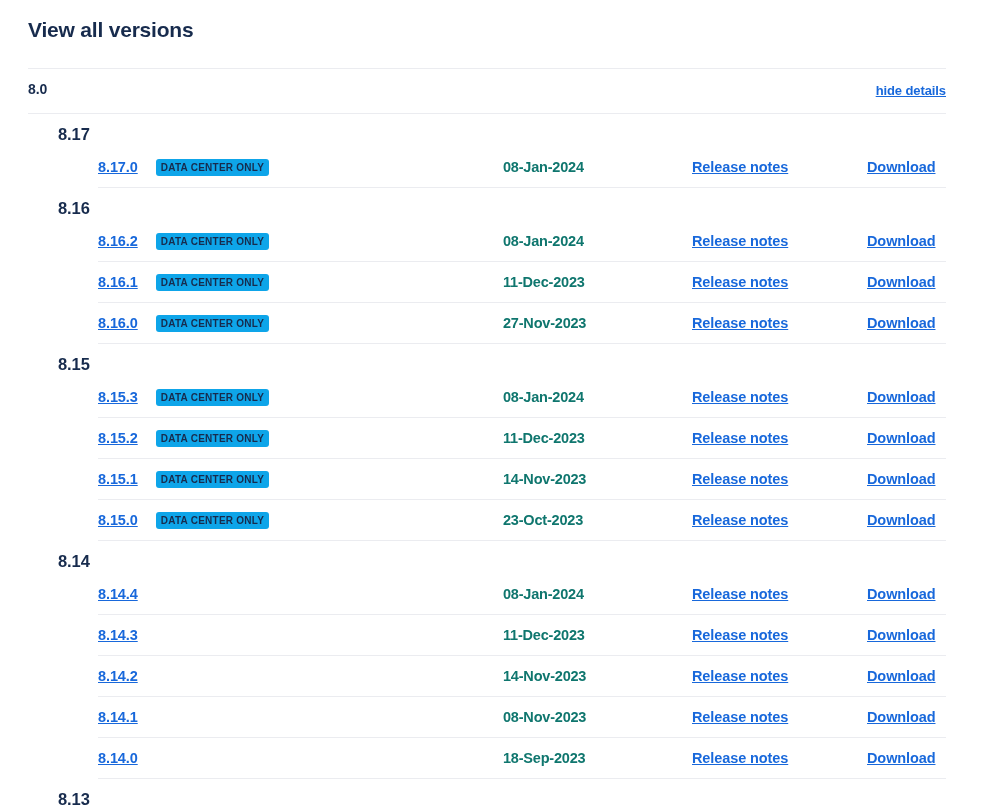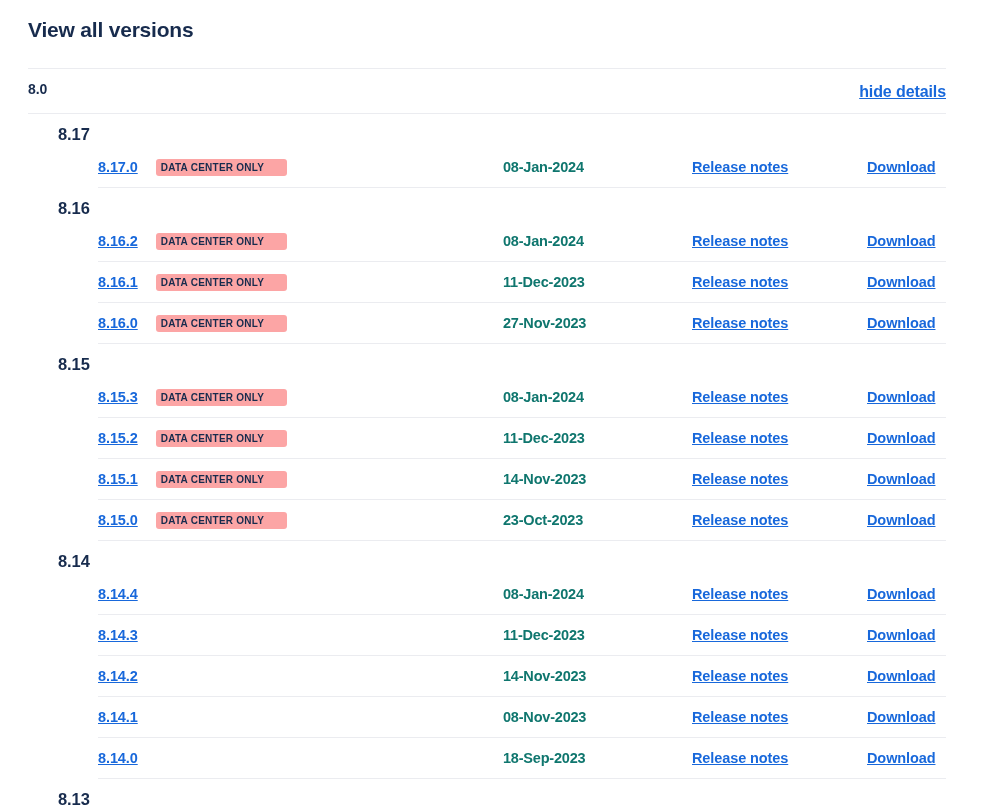--- a/index.html
+++ b/index.html
@@ -56,21 +56,21 @@
     top: 12px;
     font-size: 14px;
     font-weight: bold;
     letter-spacing: -0.1px;
     color: #172B4D;
   }
   .hide-details {
     position: absolute;
     right: 0;
     top: 14px;
-    font-size: 16px;
+    font-size: 13px;
     font-weight: bold;
     color: #1868DB;
     text-decoration: underline;
     cursor: pointer;
     letter-spacing: -0.1px;
   }
   .major-rule {
     margin: 0 28px;
     width: 918px;
     height: 1px;
@@ -120,26 +120,26 @@
     font-size: 14.5px;
     font-weight: bold;
     color: #1868DB;
     text-decoration: underline;
     cursor: pointer;
     letter-spacing: -0.1px;
     white-space: nowrap;
   }
   .badge {
     display: inline-block;
-    background: #fca5a5;
+    background: #0ea5e9;
     color: #172B4D;
     font-size: 10px;
     font-weight: bold;
     letter-spacing: 0.25px;
-    padding: 2px 23px 2px 5px;
+    padding: 2px 5px 2px 5px;
     border-radius: 3px;
     line-height: 13px;
     white-space: nowrap;
   }
 
   .col-date {
     width: 189px;
     flex: 0 0 auto;
     font-size: 14.5px;
     font-weight: bold;

